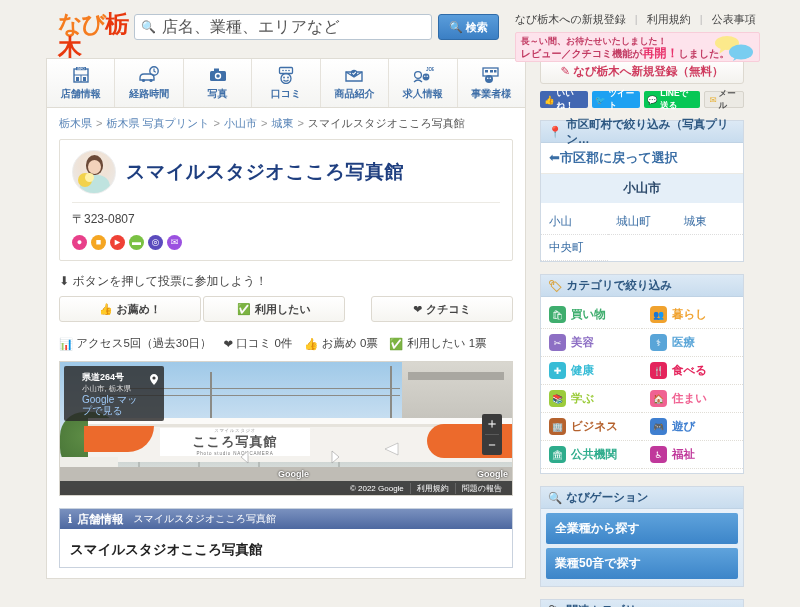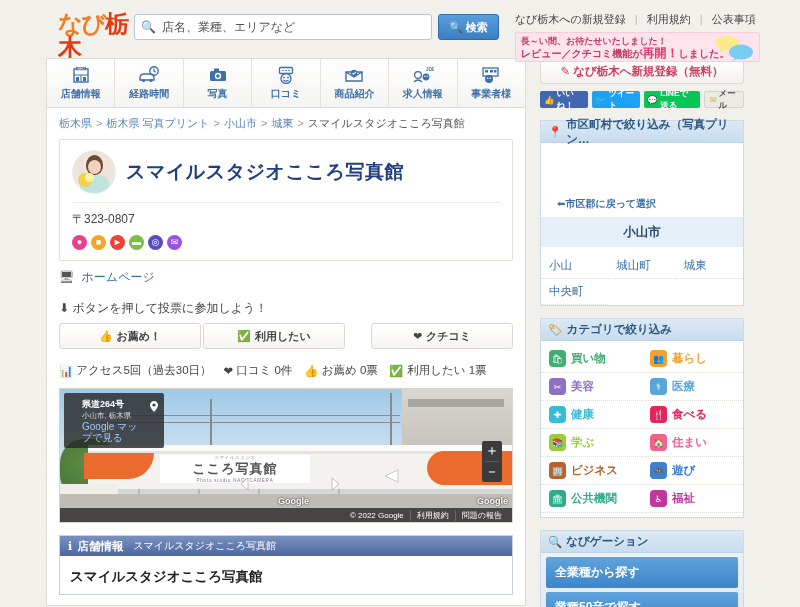--- a/index.html
+++ b/index.html
@@ -22,21 +22,21 @@
   .logo-tochigi { color:#e8380d; }
   .logo-sub { font-size:8px; color:#d94f2a; text-align:right; letter-spacing:0.5px; margin-top:1px; font-weight:bold;}
 
   .search-area { display:flex; align-items:center; margin-left:4px; padding-top:6px;}
   .search-box {
     width:298px; height:26px; border:1px solid #b9c6d2; border-radius:3px;
     background:#fff; display:flex; align-items:center; padding:0 6px;
   }
   .search-box .mag { color:#555; font-size:12px; margin-right:4px; }
   .search-box input {
-    border:none; outline:none; width:100%; font-size:12px;
+    border:none; outline:none; width:100%; font-size:16px;
     font-family:"Liberation Sans", sans-serif; color:#333; background:transparent;
   }
   .search-box input::placeholder { color:#555; }
   .search-btn {
     margin-left:6px; height:26px; padding:0 10px;
     background:linear-gradient(#5a9ddb,#3b7fc4); border:1px solid #2f6ba8;
     border-radius:3px; color:#fff; font-size:11px; font-weight:bold;
     display:flex; align-items:center; cursor:pointer; white-space:nowrap;
   }
   .search-btn .mag { margin-right:3px; font-size:11px;}
@@ -177,21 +177,21 @@
   .sbtn.tw { background:#1da1f2; }
   .sbtn.line { background:#06c755; }
   .sbtn.mail { background:#eceae4; color:#555; border:1px solid #d6d3cb;}
 
   .sbox { margin-top:12px; border:1px solid #cfd9e4; background:#fff; }
   .sbox-head {
     background:linear-gradient(#dce9f5,#c8dcee); height:22px; display:flex; align-items:center;
     padding:0 7px; font-size:11.5px; font-weight:bold; color:#2d5781; border-bottom:1px solid #bfd2e4;
   }
   .sbox-head .i { margin-right:4px; }
-  .back-sel { padding:6px 16px; font-size:10px; border-bottom:1px solid #eceae4;margin-top:48px; }
+  .back-sel { padding:6px 8px; font-size:13px; border-bottom:1px solid #eceae4; }
   .back-sel a { color:#3a6ea5; font-weight:bold;}
   .city-title { background:#e5eff8; text-align:center; font-size:12.5px; font-weight:bold; color:#2d4a6b; padding:6px 0; }
   .city-list { display:flex; flex-wrap:wrap; padding:6px 0 0 0; }
   .city-list a { width:33.33%; font-size:11.5px; padding:5px 0 5px 8px; color:#3a6ea5; border-bottom:1px dotted #ddd; }
 
   .cat-grid { display:flex; flex-wrap:wrap; padding:4px 0; }
   .cat-item { width:50%; display:flex; align-items:center; padding:5px 0 5px 8px; border-bottom:1px dotted #e0ddd6; cursor:pointer; gap:5px; }
   .cat-ico { width:17px; height:17px; border-radius:4px; display:flex; align-items:center; justify-content:center; color:#fff; font-size:9px; flex:none;}
   .cat-lbl { font-size:11.5px; font-weight:bold; }
 
@@ -372,24 +372,20 @@
         <div class="icon-row">
           <span class="cicon" style="background:#e8408a">●</span>
           <span class="cicon" style="background:#f5a623">■</span>
           <span class="cicon" style="background:#ef4136">►</span>
           <span class="cicon" style="background:#7ac143">▬</span>
           <span class="cicon" style="background:#5b4bbd">◎</span>
           <span class="cicon" style="background:#9b51e0">✉</span>
         </div>
       </div>
 
-      <div class="hp-link">
-        <span class="mon">🖥</span>
-        <a href="#">ホームページ</a>
-      </div>
 
       <div class="vote-hint">
         <span>⬇</span>
         <span>ボタンを押して投票に参加しよう！</span>
       </div>
 
       <div class="vote-row">
         <div class="vbtn a">
           <span class="gi">👍</span>
           <span>お薦め！</span>

